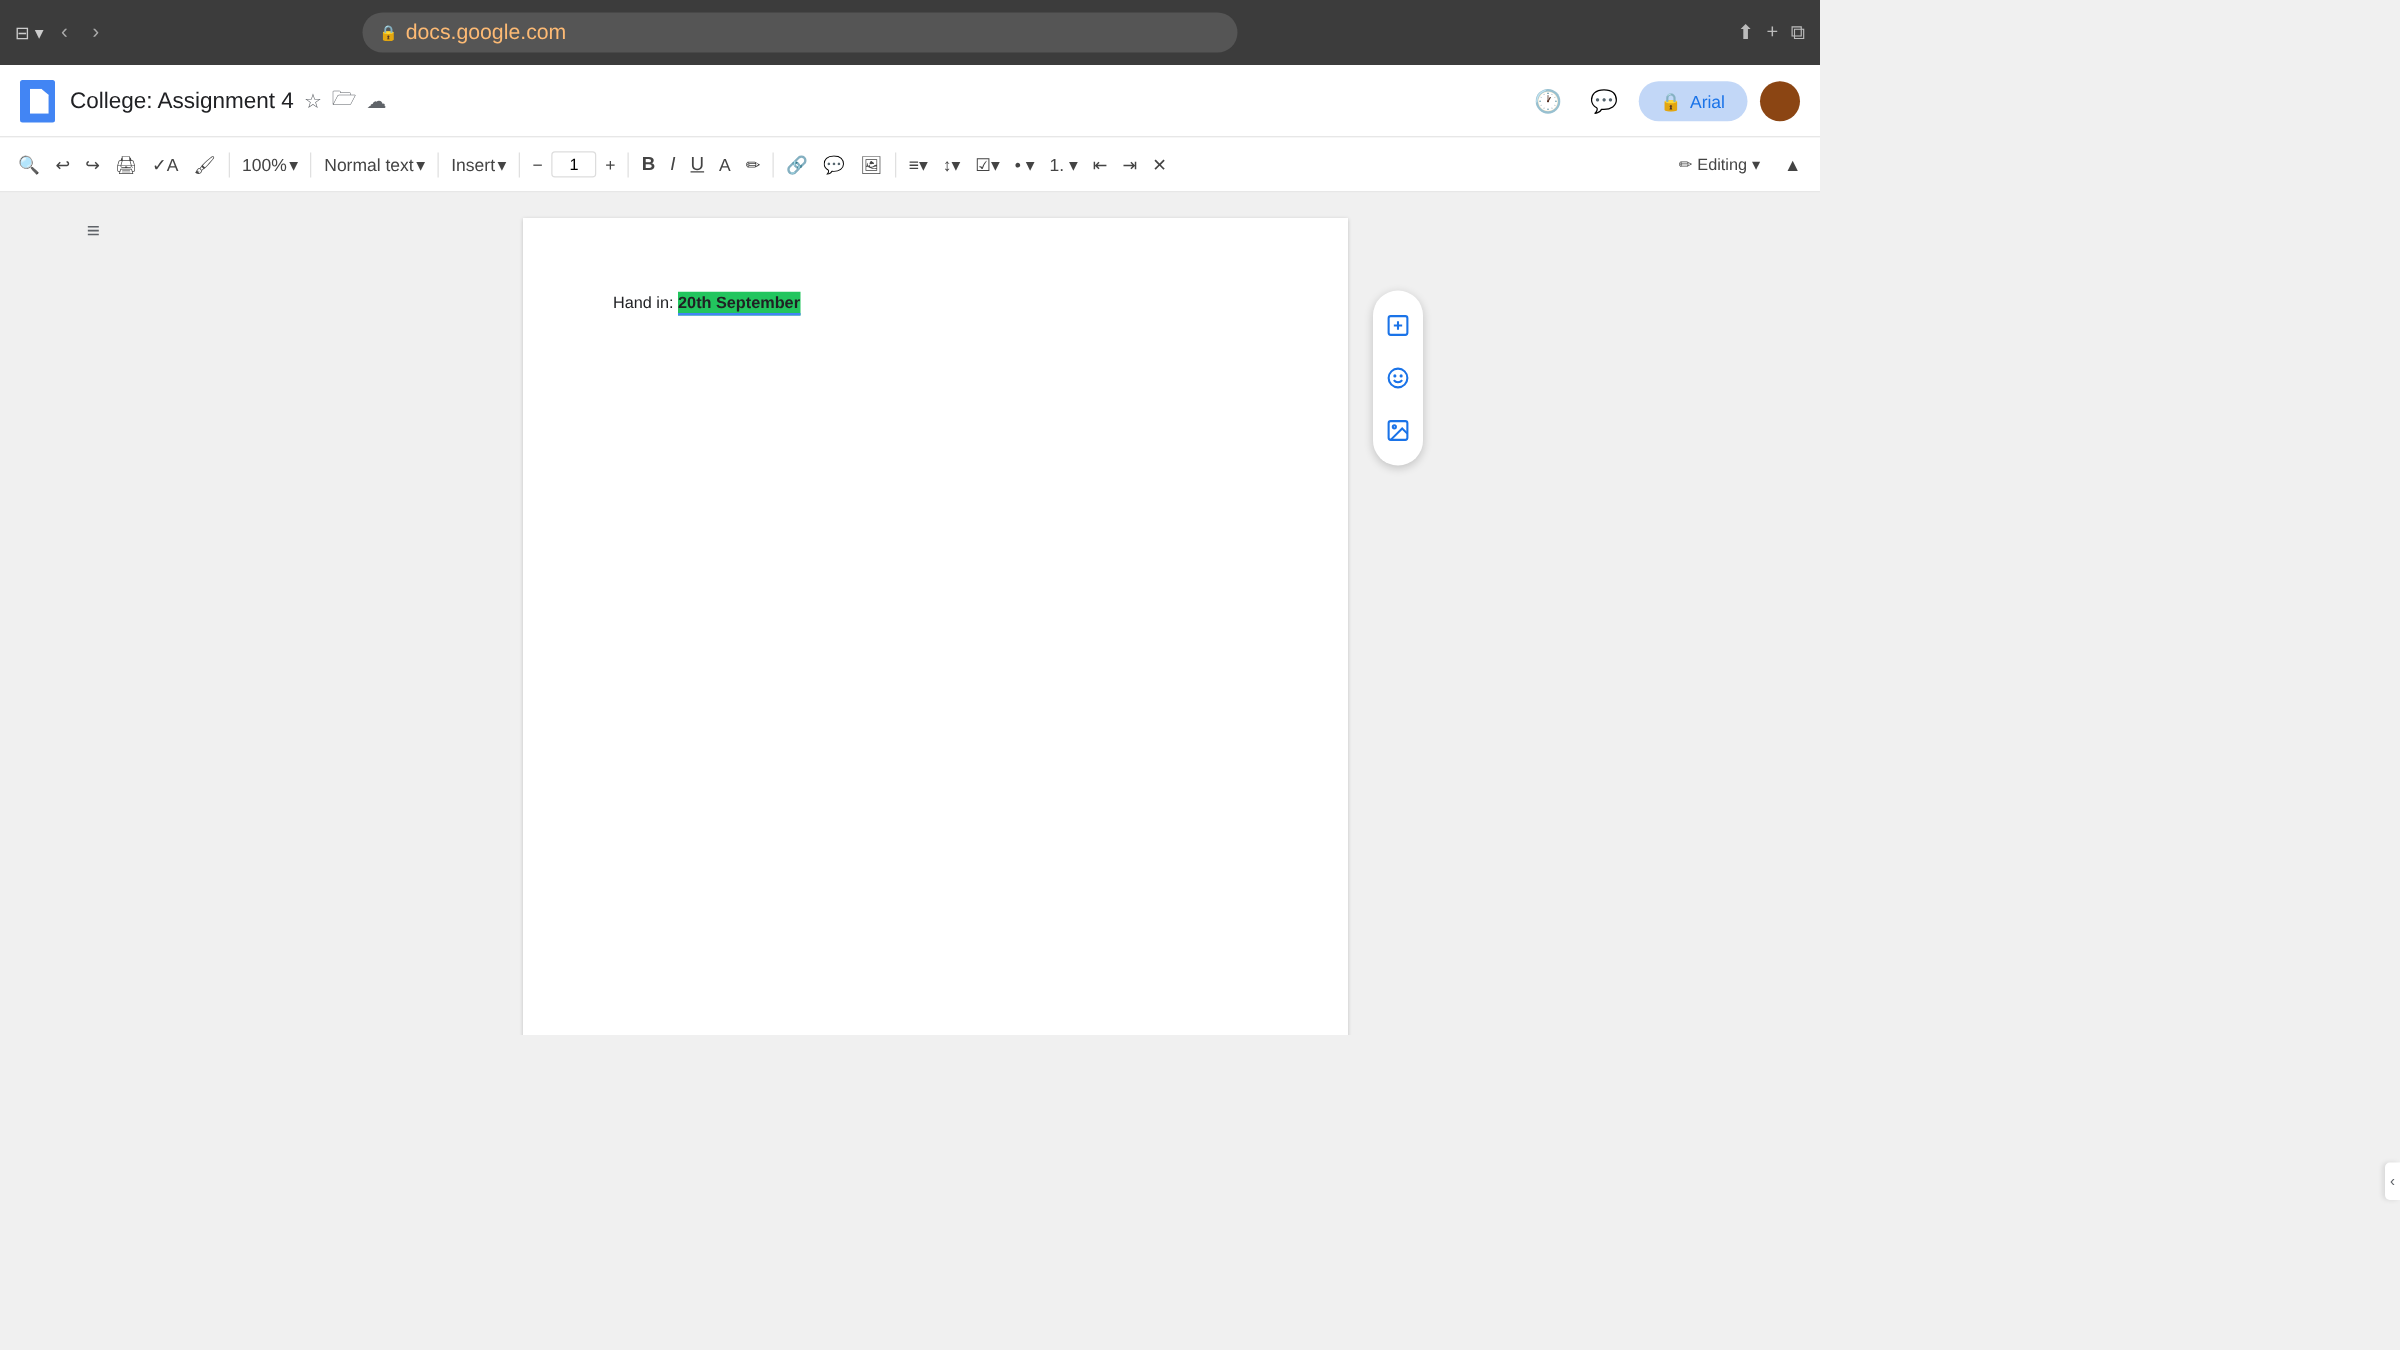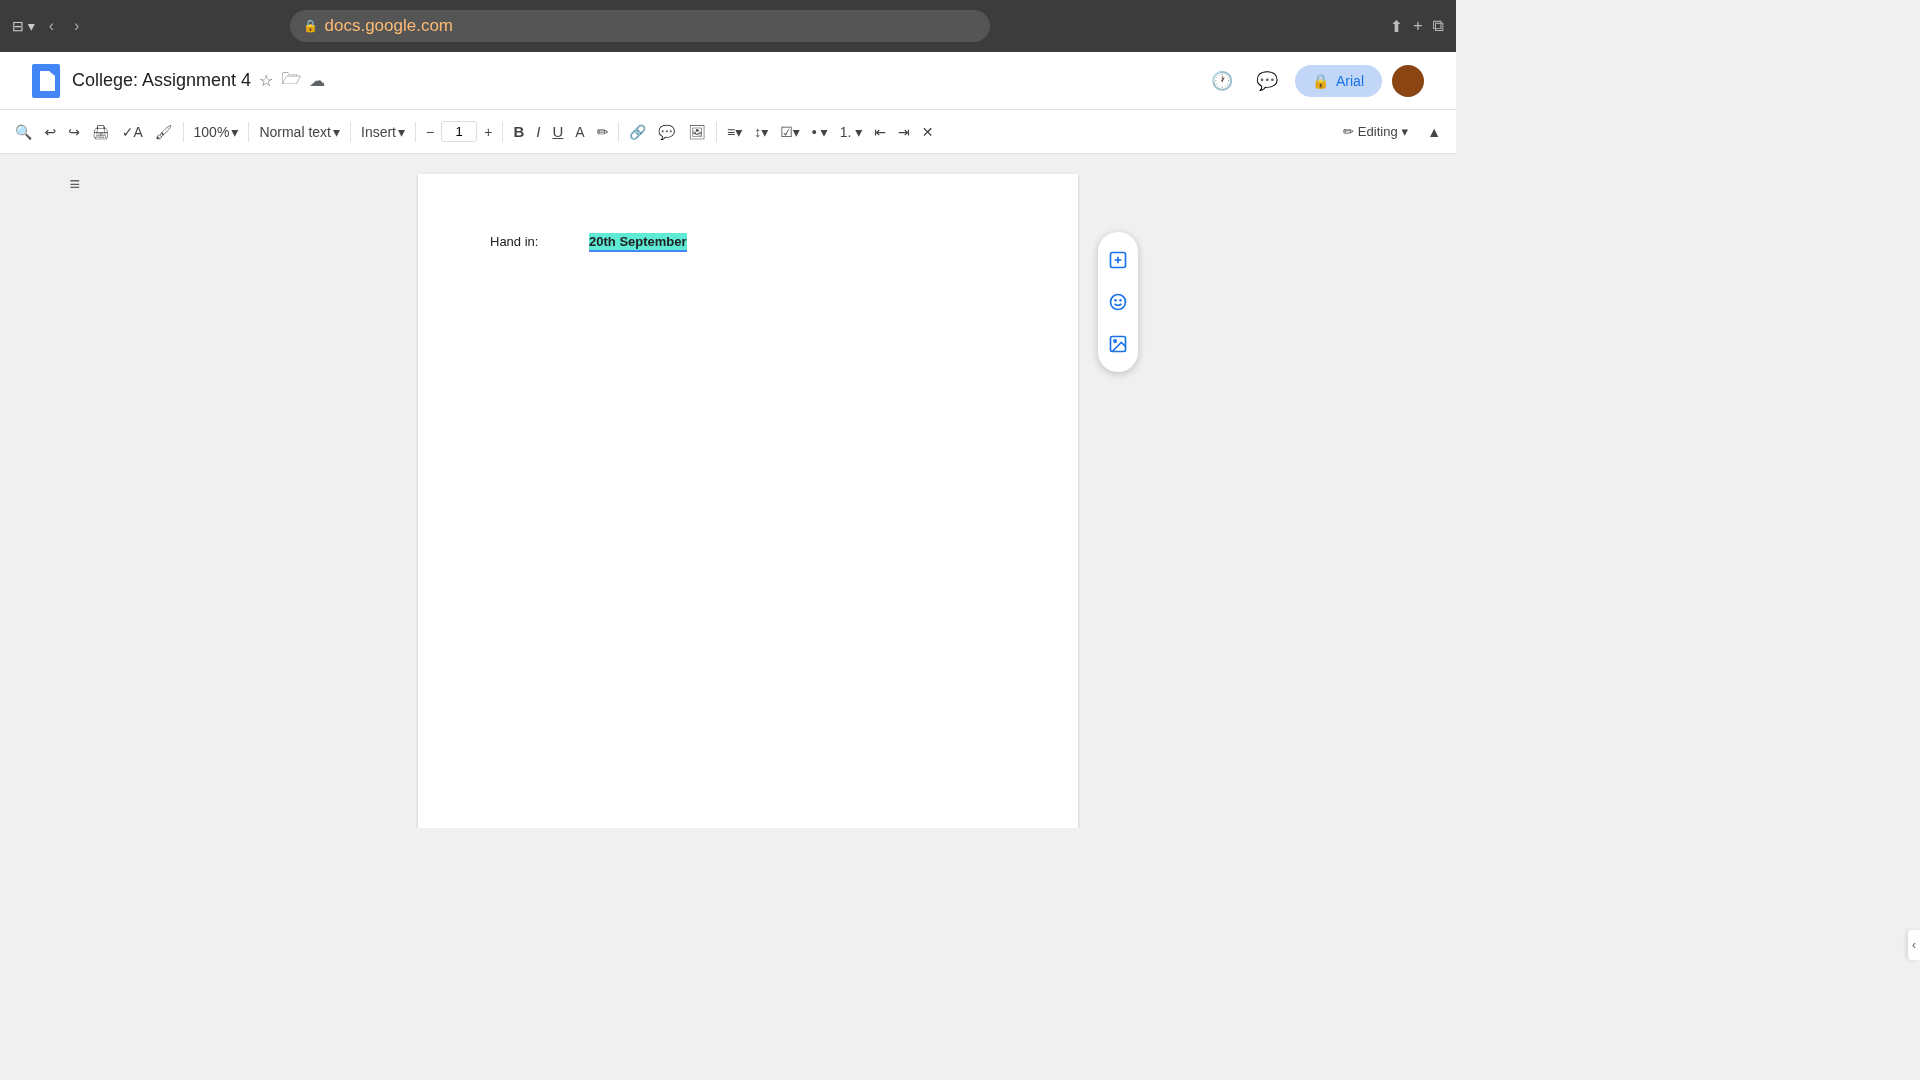--- a/index.html
+++ b/index.html
@@ -52,21 +52,21 @@
       margin-left: auto;
     }
     .browser-action-btn { color: #bbb; font-size: 16px; cursor: pointer; }
 
     
     .app-bar {
       background: #fff;
       height: 58px;
       display: flex;
       align-items: center;
-      padding: 0 32px;
+      padding: 0 16px;
       gap: 12px;
       border-bottom: 1px solid #e0e0e0;
     }
     .doc-icon {
       width: 28px;
       height: 34px;
       background: #4285f4;
       border-radius: 2px;
       display: flex;
       align-items: center;
@@ -221,24 +221,23 @@
       padding: 60px 72px;
       position: relative;
     }
     .page-content {
       font-size: 13px;
       color: #202124;
     }
     .hand-in-text { font-weight: normal; }
     .hand-in-text .date-highlight {
       font-weight: bold;
-      background: #5eead4;
+      background: #22c55e;
       border-bottom: 2px solid #4285f4;
       padding: 1px 0;
-      margin-left: 47px;
     }
 
     
     .floating-toolbar {
       position: absolute;
       right: -60px;
       top: 58px;
       background: white;
       border-radius: 24px;
       box-shadow: 0 2px 8px rgba(0,0,0,0.2);

